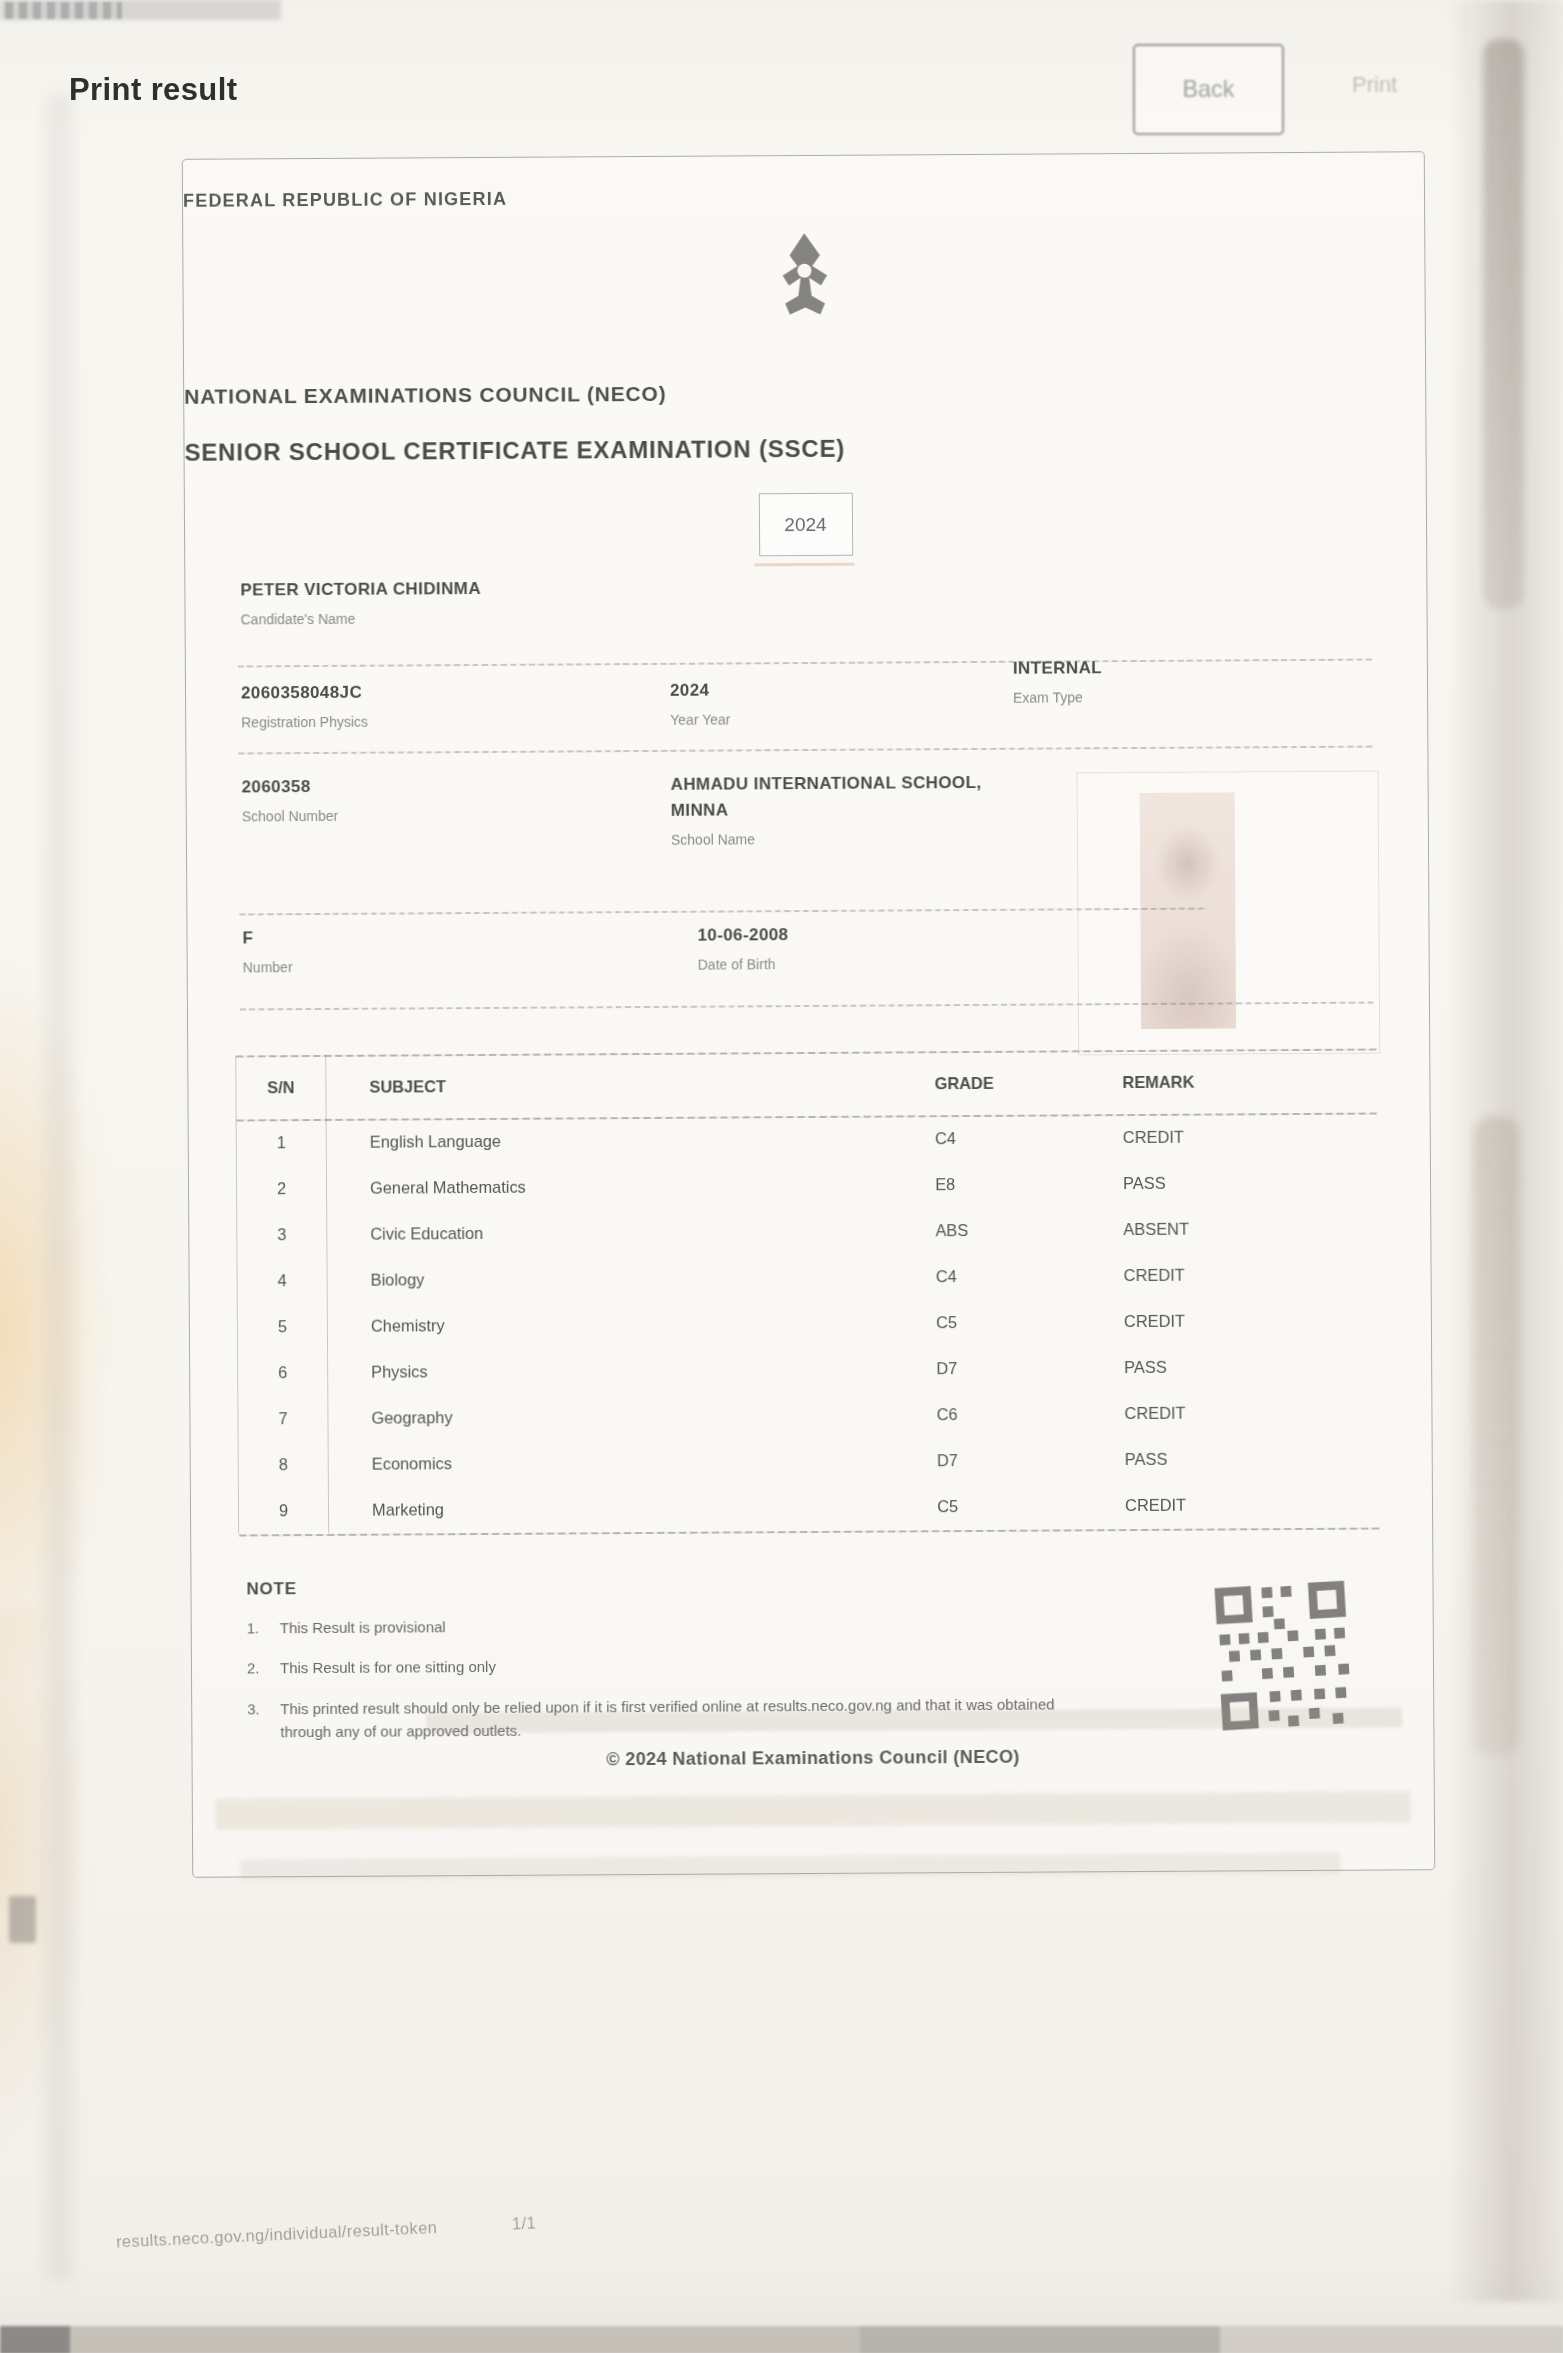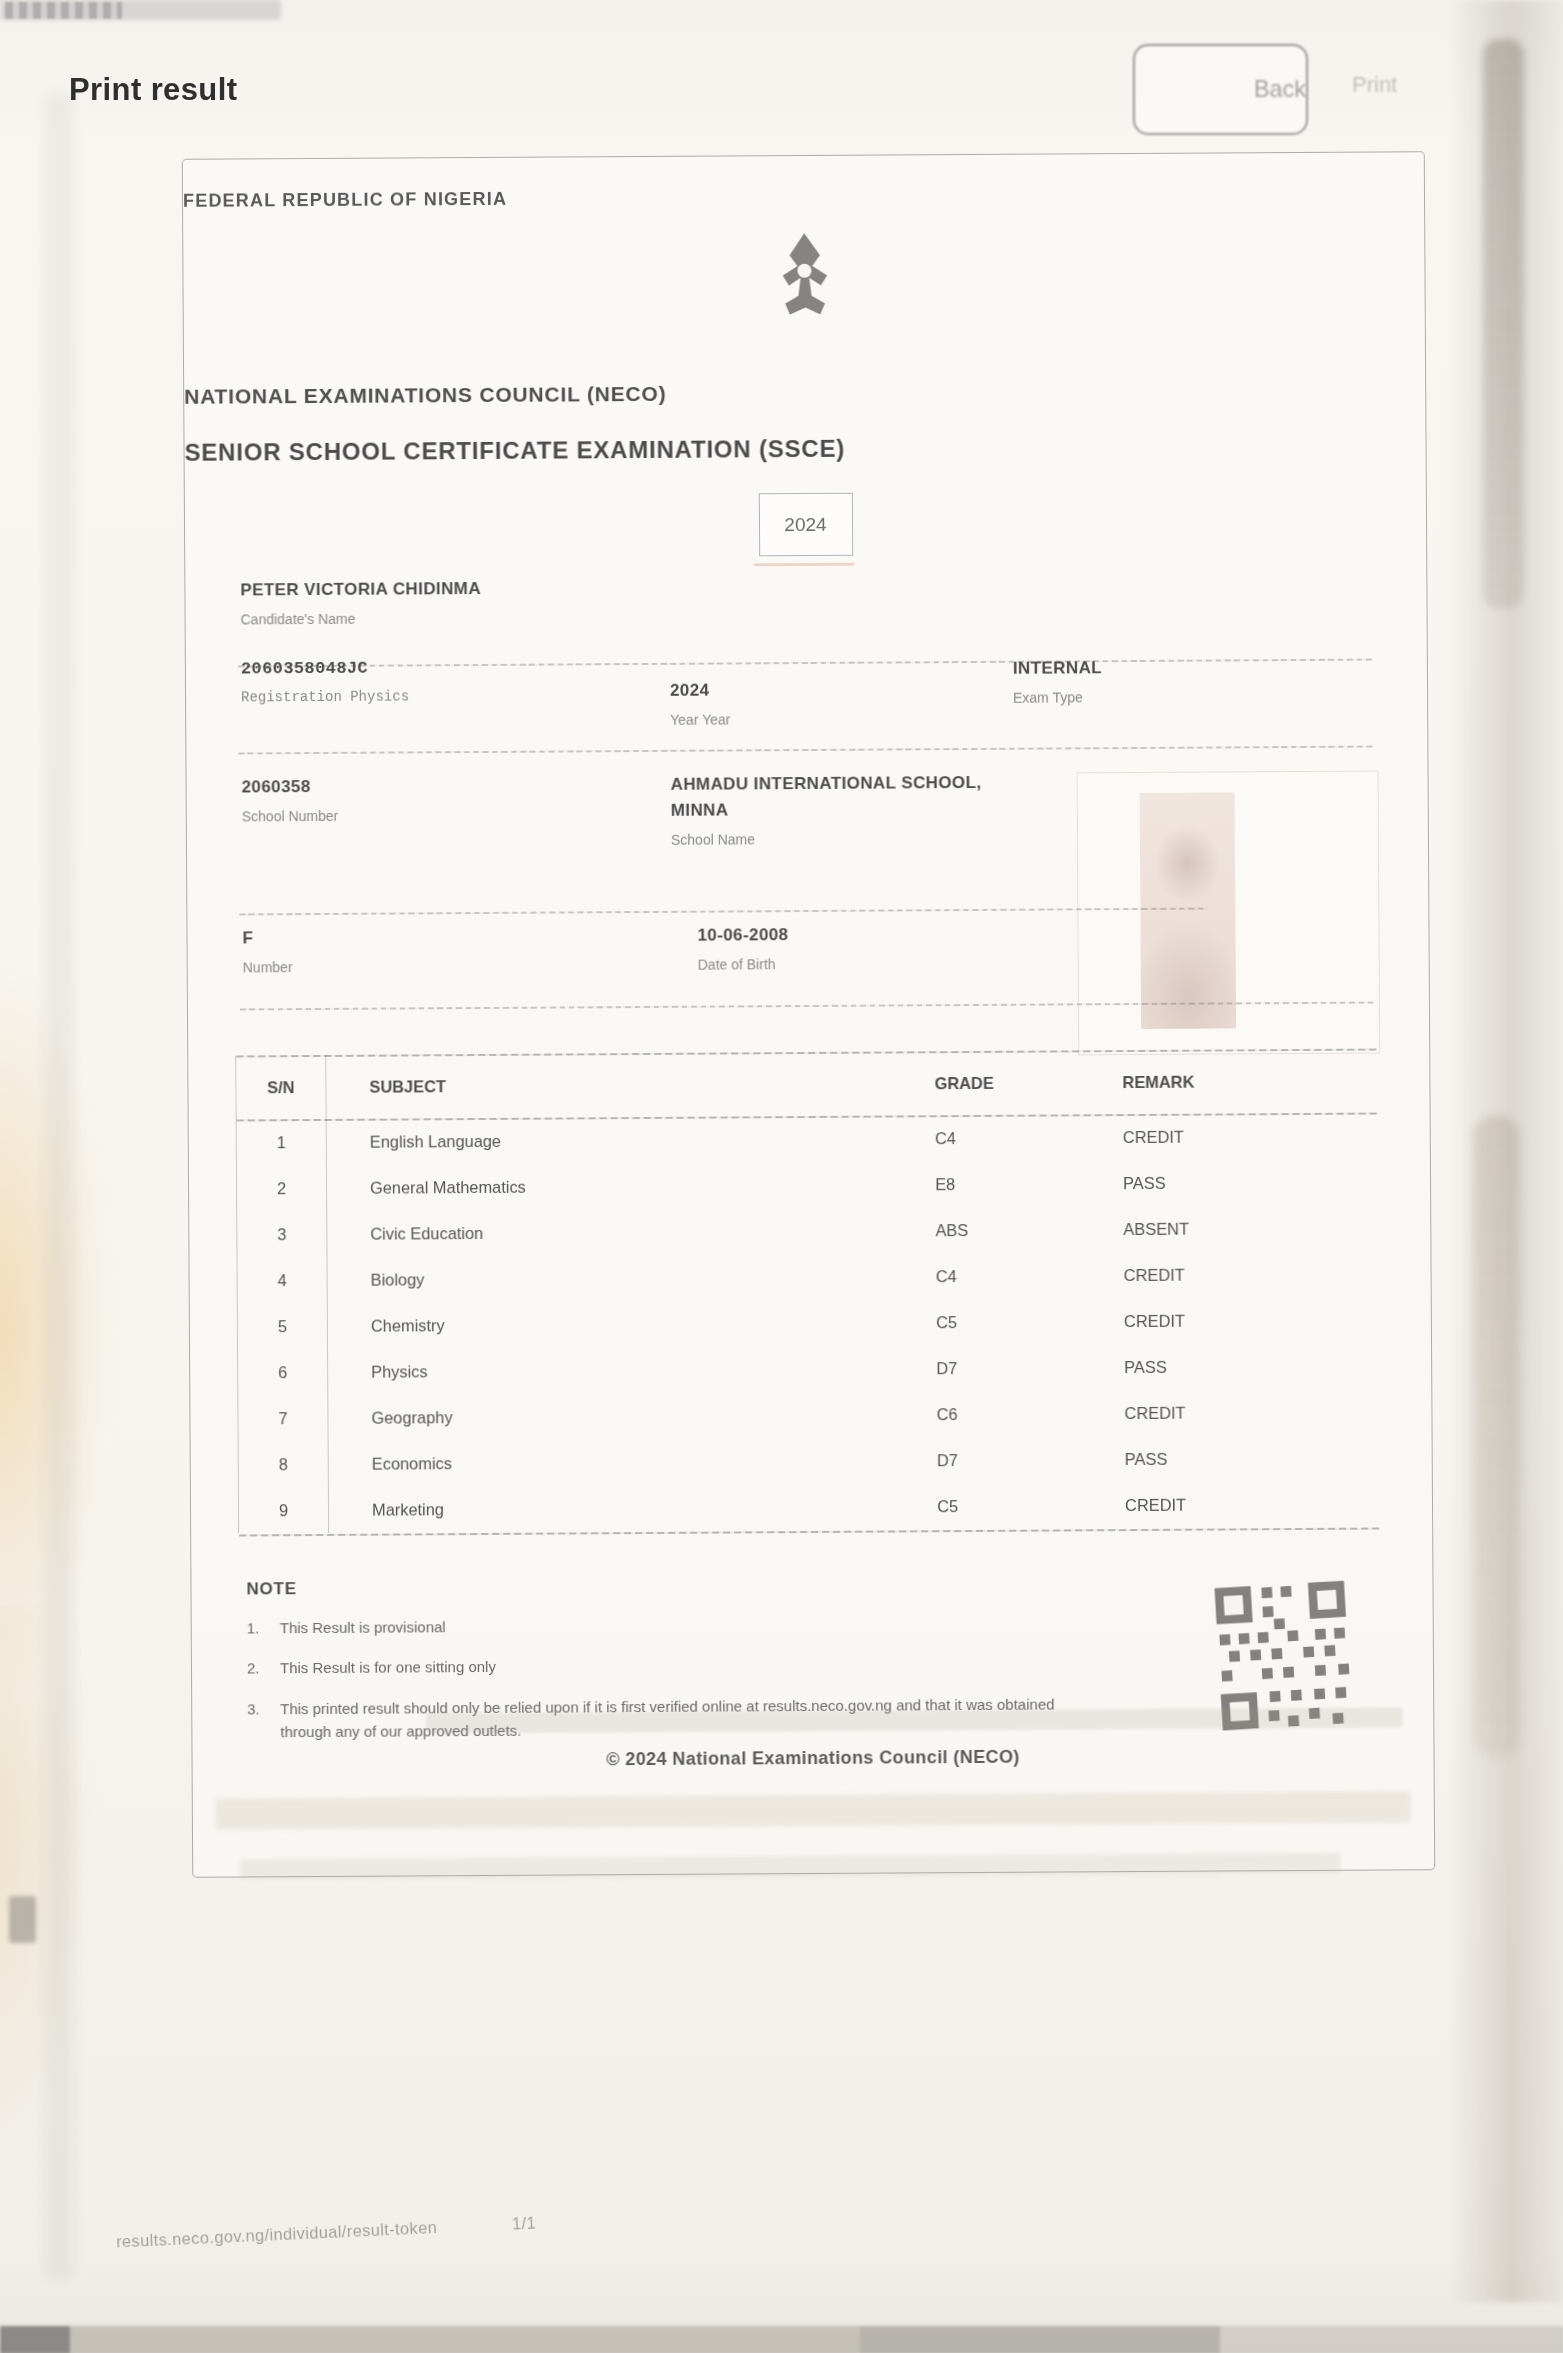--- a/index.html
+++ b/index.html
@@ -8,23 +8,23 @@
     background:linear-gradient(180deg,#f3f1ec 0%,#f8f6f1 6%,#f7f5f0 60%,#f2efe9 96%,#e9e6df 100%);
     font-family:"Liberation Sans",sans-serif;
   }
   
   .toolbar-title{
     position:absolute;left:69px;top:72px;font-size:31px;font-weight:bold;color:#2f2f2f;
     filter:blur(0.4px);letter-spacing:0.4px;
   }
   .back-btn{
     position:absolute;left:1133px;top:44px;width:147px;height:87px;
-    border:2.3px solid rgba(70,70,70,.55);border-radius:15px;background:rgba(255,255,255,.4);
-    display:flex;align-items:center;justify-content:flex-end;
-    font-size:23.4px;color:rgba(70,70,70,.5);filter:blur(0.9px);padding-left:24px;
+    border:2.3px solid rgba(70,70,70,.55);border-radius:5px;background:rgba(255,255,255,.4);
+    display:flex;align-items:center;justify-content:center;
+    font-size:23.4px;color:rgba(70,70,70,.5);filter:blur(0.9px);
   }
   .print-btn{
     position:absolute;left:1352px;top:72px;font-size:22px;color:rgba(150,145,138,.55);
     filter:blur(1.2px);
   }
   
   .cert{
     position:absolute;left:187px;top:155px;width:1241px;height:1717px;
     border:1.6px solid rgba(95,95,95,.5);border-radius:4.7px;background:rgba(255,255,255,.35);
     transform:rotate(-0.35deg);
@@ -42,21 +42,21 @@
   }
   .yearbox-underline{position:absolute;top:407px;left:50%;transform:translateX(-52%);width:101px;height:3.1px;background:rgba(205,130,100,.3);border-radius:1.6px;}
   .fval{font-size:17px;color:#4c4c4c;font-weight:bold;letter-spacing:0.4px;}
   .flab{font-size:14px;color:#8a8a8a;margin-top:11px;}
   .rule{
     position:absolute;left:52px;height:2.3px;
     background:repeating-linear-gradient(90deg,rgba(120,120,120,.4) 0 5.5px,rgba(120,120,120,.08) 5.5px 9.4px);
   }
   .f-name{position:absolute;left:55px;top:421px;}
   .r1{top:506px;width:1135px;}
-  .f-reg{position:absolute;left:55px;top:500px;font-family:Liberation Mono, monospace;}
+  .f-reg{position:absolute;left:55px;top:524px;}
   .f-eyear{position:absolute;left:484px;top:524px;}
   .f-etype{position:absolute;left:827px;top:504px;}
   .r2{top:593px;width:1135px;}
   .f-schno{position:absolute;left:55px;top:618px;}
   .f-schname{position:absolute;left:484px;top:618px;}
   .f-schname .line2{margin-top:6.2px;}
   .r3{top:754px;width:968px;}
   .f-gender{position:absolute;left:55px;top:769px;}
   .f-dob{position:absolute;left:484px;top:769px;margin-left:26px;}
   .r4{top:849px;width:1135px;}

